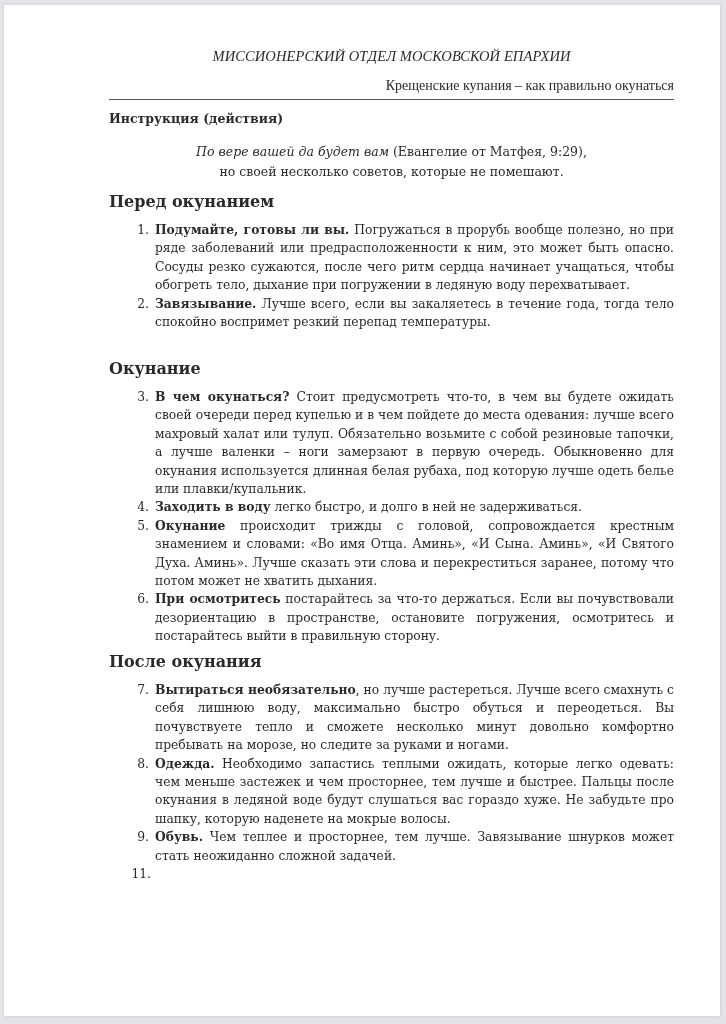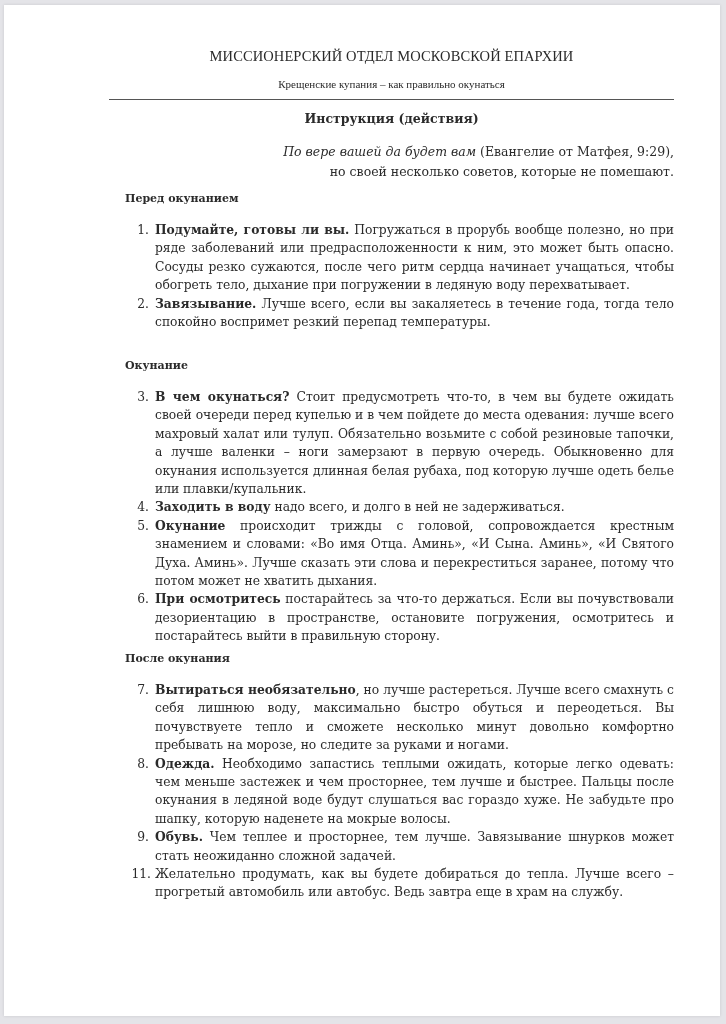--- a/index.html
+++ b/index.html
@@ -22,48 +22,48 @@
     position: absolute;
     left: 105px; top: 0;
     width: 565px;
   }
   .org {
     position: absolute; top: 43px; left: 0; width: 565px;
     text-align: center;
     font-family: "Liberation Serif", serif;
     font-size: 14.5px;
     letter-spacing: 0.1px;
+    font-style: italic;
   }
   .subtitle {
     position: absolute; top: 73px; left: 0; width: 565px;
-    text-align: center;
+    text-align: right;
     font-family: "Liberation Serif", serif;
-    font-size: 11px;
+    font-size: 14px;
   }
   .rule {
     position: absolute; top: 94px; left: 0; width: 565px;
     height: 0; border-top: 1.5px solid #555;
   }
   .doc-title {
     position: absolute; top: 106px; left: 0; width: 565px;
-    text-align: center;
     font-weight: bold;
     font-size: 12.5px;
   }
   .epigraph {
     position: absolute; top: 137px; left: 0; width: 565px;
-    text-align: right;
+    text-align: center;
     font-size: 12.5px;
     line-height: 20px;
   }
   .epigraph em { font-style: italic; }
   .section {
-    position: absolute; left: 16px;
+    position: absolute; left: 0;
     font-weight: bold;
-    font-size: 11px;
+    font-size: 16px;
   }
   .list {
     position: absolute; left: 20px; width: 545px;
     margin: 0; padding: 0; list-style: none;
     font-size: 12.3px;
     line-height: 18.4px;
   }
   .item {
     position: relative;
     padding-left: 26px;
@@ -105,21 +105,21 @@
         <span class="num">2.</span><span class="lead">Завязывание.</span><span> Лучше всего, если вы закаляетесь в течение года, тогда тело спокойно воспримет резкий перепад температуры.</span>
       </li>
     </ol>
 
     <div class="section" style="top:354px;">Окунание</div>
     <ol class="list" style="top:383px;">
       <li class="item">
         <span class="num">3.</span><span class="lead">В чем окунаться?</span><span> Стоит предусмотреть что-то, в чем вы будете ожидать своей очереди перед купелью и в чем пойдете до места одевания: лучше всего махровый халат или тулуп. Обязательно возьмите с собой резиновые тапочки, а лучше валенки – ноги замерзают в первую очередь. Обыкновенно для окунания используется длинная белая рубаха, под которую лучше одеть белье или плавки/купальник.</span>
       </li>
       <li class="item">
-        <span class="num">4.</span><span class="lead">Заходить в воду</span><span> надо всего, и долго в ней не задерживаться.</span>
+        <span class="num">4.</span><span class="lead">Заходить в воду</span><span> легко быстро, и долго в ней не задерживаться.</span>
       </li>
       <li class="item">
         <span class="num">5.</span><span class="lead">Окунание</span><span> происходит трижды с головой, сопровождается крестным знамением и словами: «Во имя Отца. Аминь», «И Сына. Аминь», «И Святого Духа. Аминь». Лучше сказать эти слова и перекреститься заранее, потому что потом может не хватить дыхания.</span>
       </li>
       <li class="item">
         <span class="num">6.</span><span class="lead">При осмотритесь</span><span> постарайтесь за что-то держаться. Если вы почувствовали дезориентацию в пространстве, остановите погружения, осмотритесь и постарайтесь выйти в правильную сторону.</span>
       </li>
     </ol>
 
     <div class="section" style="top:647px;">После окунания</div>
@@ -127,18 +127,18 @@
       <li class="item">
         <span class="num">7.</span><span class="lead">Вытираться необязательно</span><span>, но лучше растереться. Лучше всего смахнуть с себя лишнюю воду, максимально быстро обуться и переодеться. Вы почувствуете тепло и сможете несколько минут довольно комфортно пребывать на морозе, но следите за руками и ногами.</span>
       </li>
       <li class="item">
         <span class="num">8.</span><span class="lead">Одежда.</span><span> Необходимо запастись теплыми ожидать, которые легко одевать: чем меньше застежек и чем просторнее, тем лучше и быстрее. Пальцы после окунания в ледяной воде будут слушаться вас гораздо хуже. Не забудьте про шапку, которую наденете на мокрые волосы.</span>
       </li>
       <li class="item">
         <span class="num">9.</span><span class="lead">Обувь.</span><span> Чем теплее и просторнее, тем лучше. Завязывание шнурков может стать неожиданно сложной задачей.</span>
       </li>
       <li class="item">
-        <span class="num wide">11.</span><span>Желательно продумать, как вы будете добираться до тепла. Лучше всего – прогретый автомобиль или автобус. Ведь завтра еще в храм на службу.</span>
+        <span class="num wide">11.</span>
       </li>
     </ol>
 
   </div>
 </div>
 
 </body></html>

